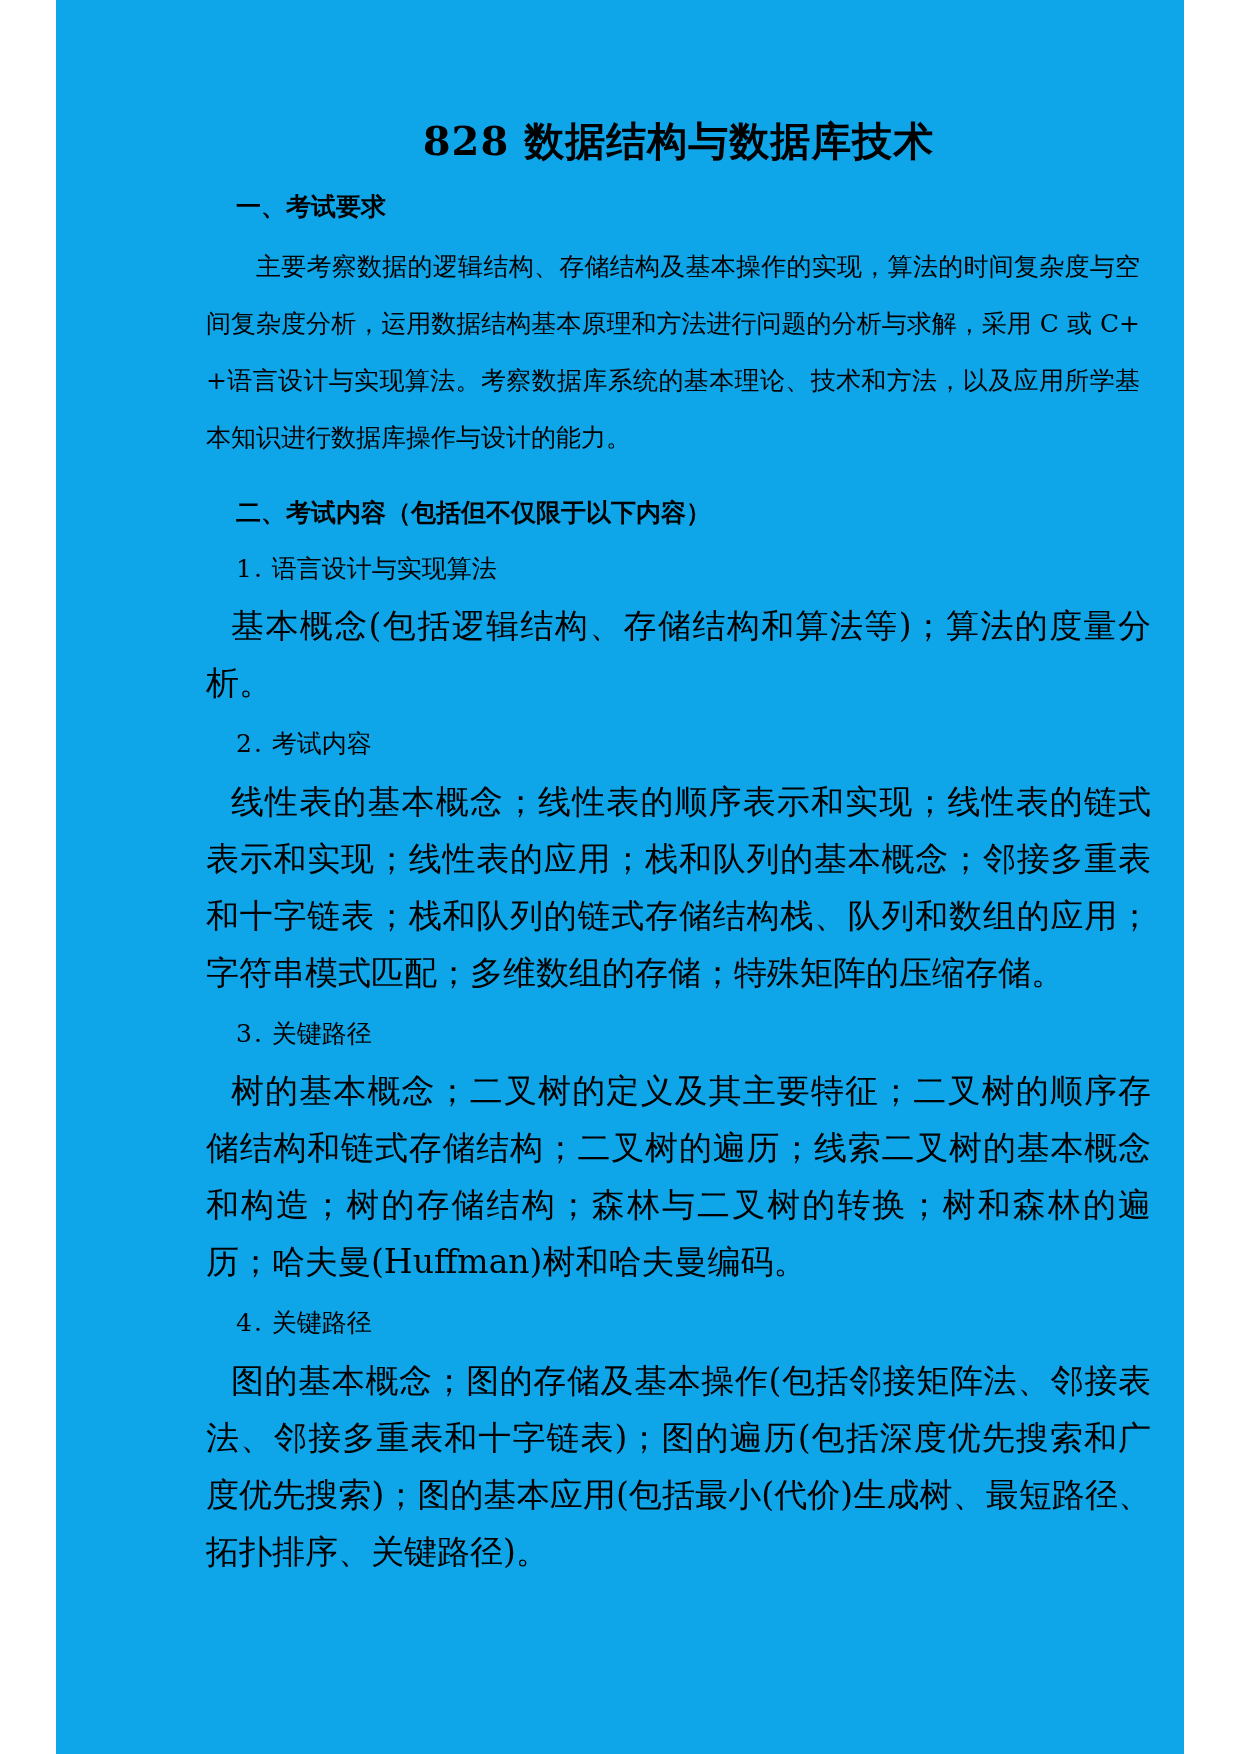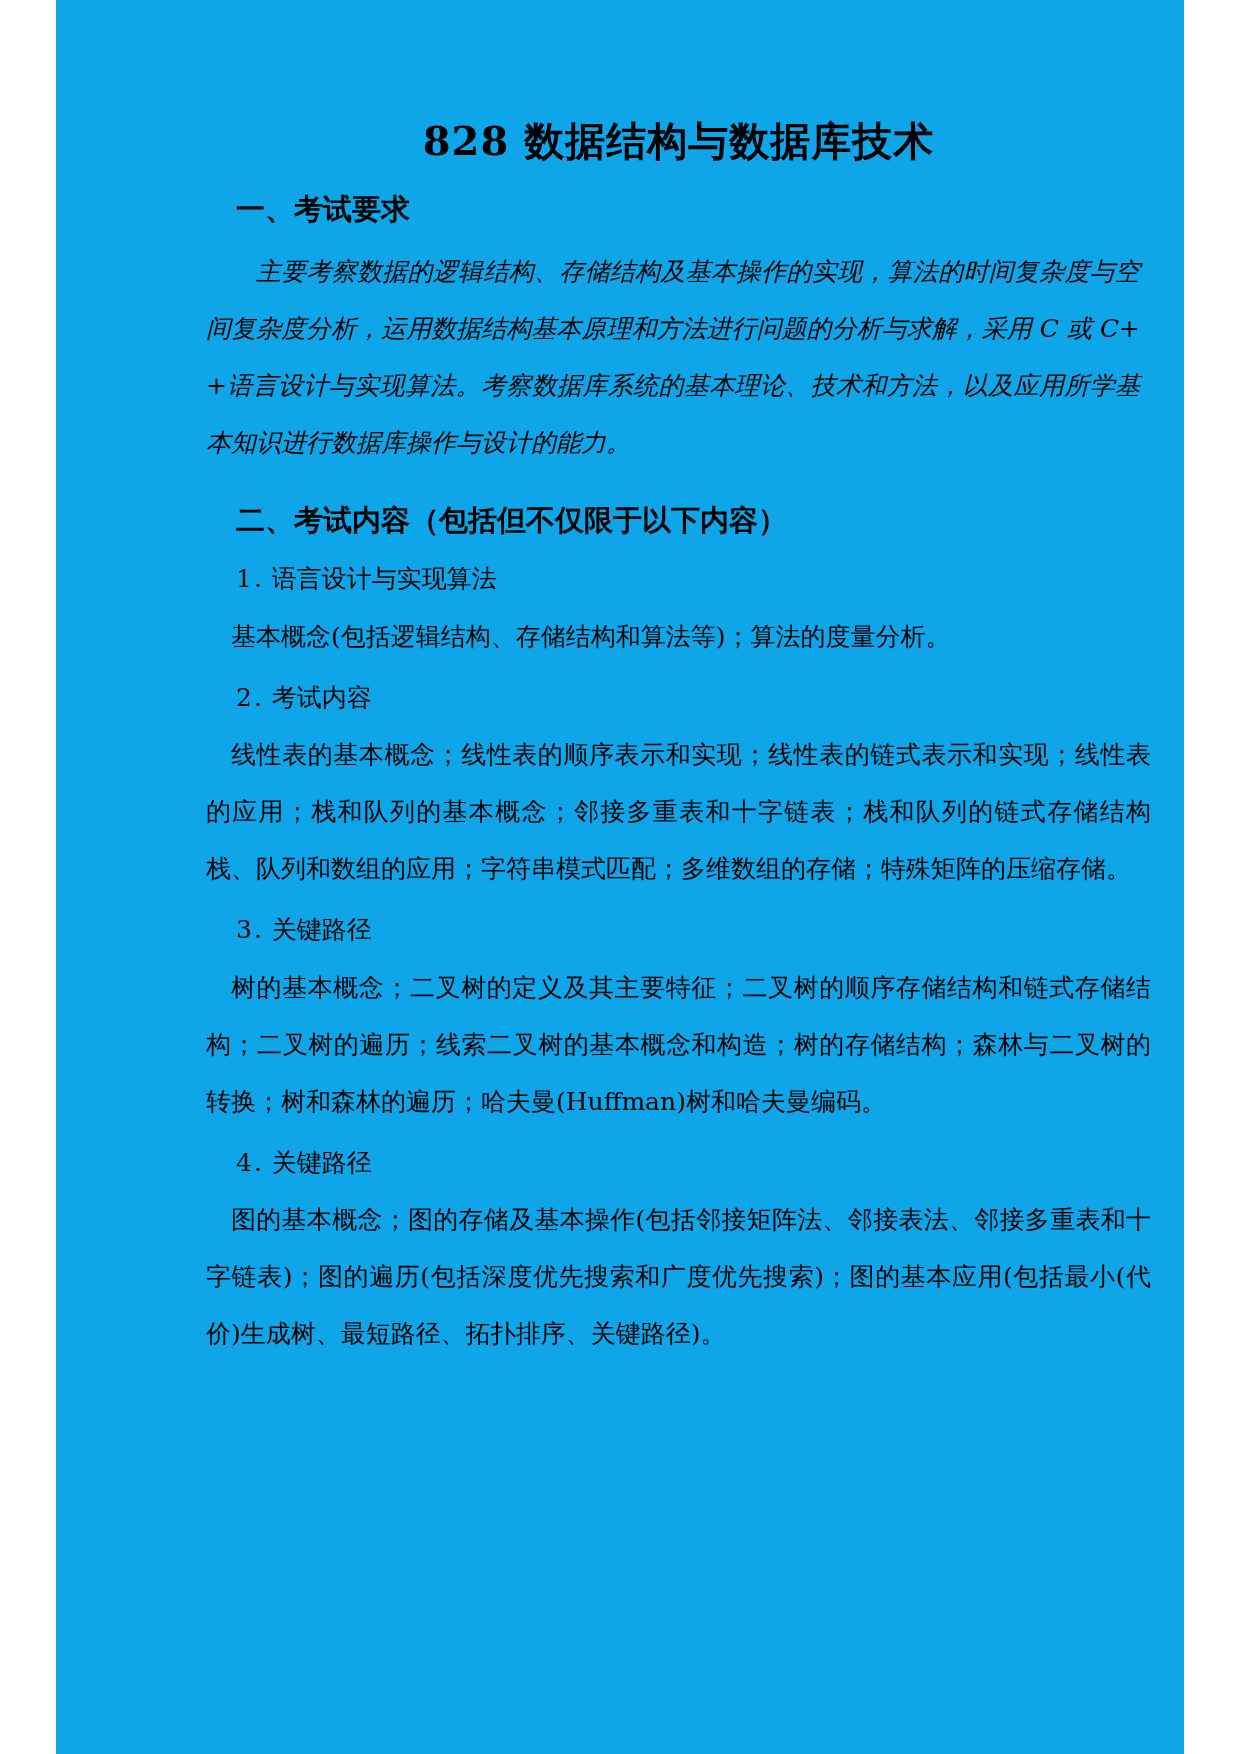--- a/index.html
+++ b/index.html
@@ -32,50 +32,49 @@
     font-weight: bold;
     font-size: 40px;
     letter-spacing: 1px;
     line-height: 1.15;
     margin: 0 0 26px 0;
     white-space: pre;
   }
   .section-heading {
     font-family: "DejaVu Serif", "Liberation Serif", serif;
     font-weight: bold;
-    font-size: 29px;
+    font-size: 25px;
     line-height: 1.35;
     margin: 0 0 14px 0;
     text-indent: 30px;
   }
   .section-heading.second {
     margin-top: 30px;
     margin-bottom: 20px;
   }
   .body-para {
     font-size: 25px;
     line-height: 57px;
     margin: 0 11px 12px 0;
     text-indent: 50px;
     text-align: justify;
     text-justify: inter-ideograph;
     word-break: break-all;
-    font-style: italic;
   }
   .item-heading {
     font-size: 25px;
     line-height: 1.5;
     margin: 14px 0 10px 0;
     text-indent: 30px;
   }
   .item-heading .num {
     letter-spacing: 2px;
   }
   .item-body {
-    font-size: 25px;
+    font-size: 33px;
     line-height: 57px;
     margin: 0 0 6px 0;
     text-align: justify;
     text-justify: inter-ideograph;
     word-break: break-all;
   }
   .item-body.indent {
     text-indent: 25px;
   }
 </style>

